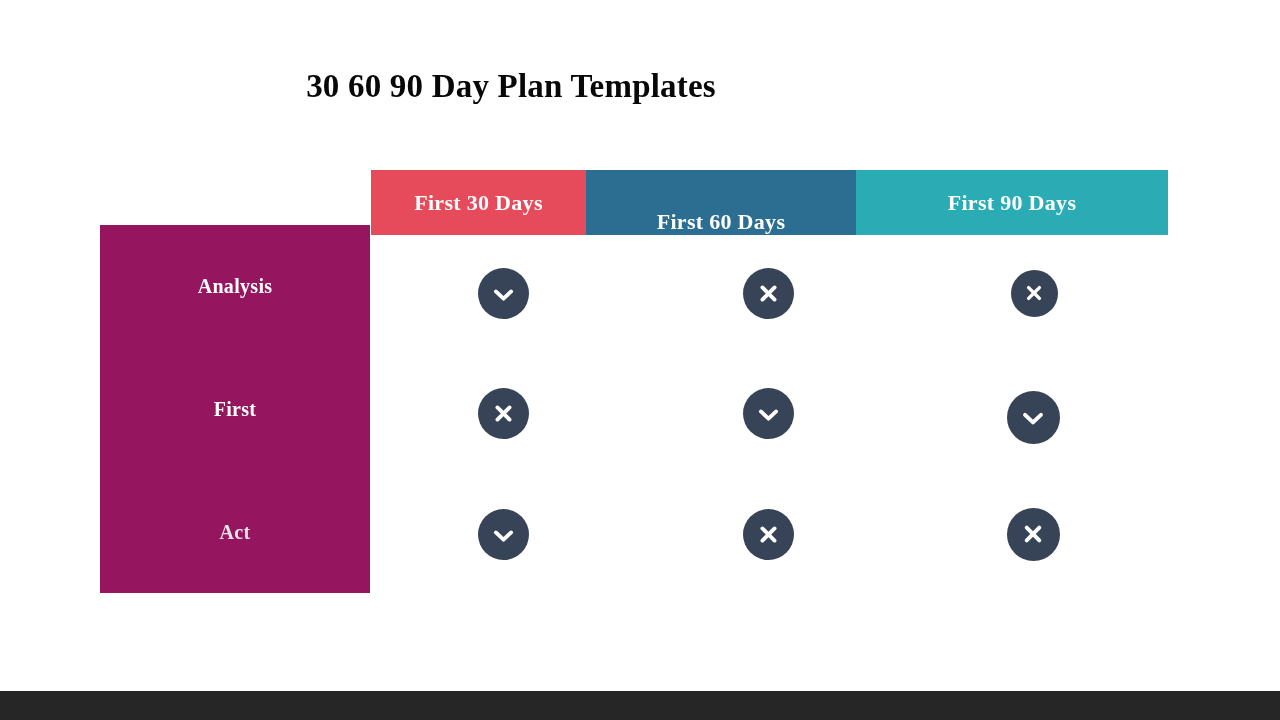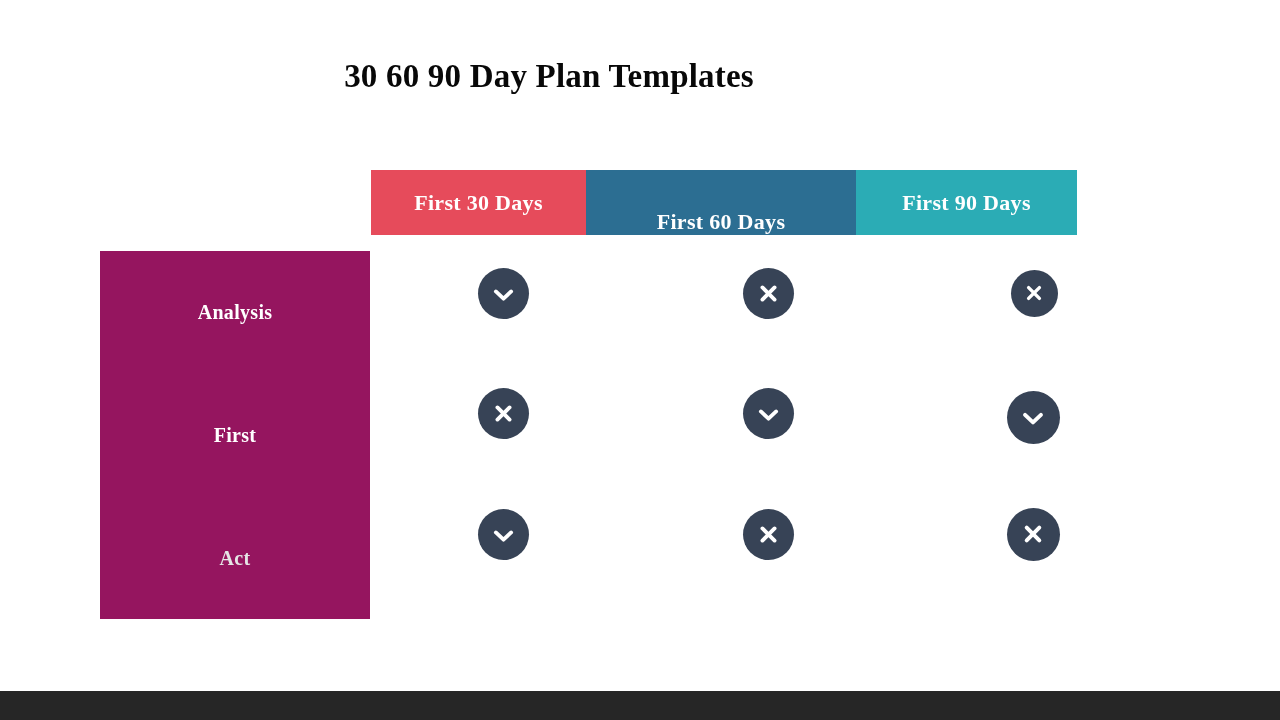--- a/index.html
+++ b/index.html
@@ -22,30 +22,29 @@
     top: 0;
     width: 1280px;
     height: 720px;
     background: #ffffff;
   }
 
   
   #page-title {
     position: absolute;
     left: 0;
-    top: 55px;
+    top: 65px;
     width: 1022px;
     text-align: center;
     font-size: 33px;
     font-weight: bold;
     color: #080808;
     letter-spacing: 0.2px;
     line-height: 42px;
     white-space: nowrap;
-    padding-left: 38px;
   }
 
   
   #header-band {
     position: absolute;
     left: 371px;
     top: 170px;
     width: 809px;
     height: 65px;
     display: flex;
@@ -56,27 +55,27 @@
     align-items: center;
     justify-content: center;
     color: #ffffff;
     font-size: 22px;
     font-weight: bold;
     letter-spacing: 0.3px;
     white-space: nowrap;
   }
   .col-header.c0 { width: 215px; }
   .col-header.c1 { width: 270px; }
-  .col-header.c2 { width: 221px; }
+  .col-header.c2 { width: 312px; }
 
   
   #row-label-panel {
     position: absolute;
     left: 100px;
-    top: 251px;
+    top: 225px;
     width: 270px;
     height: 368px;
   }
   .row-label {
     position: absolute;
     left: 0;
     width: 270px;
     text-align: center;
     color: #ffffff;
     font-size: 20px;

